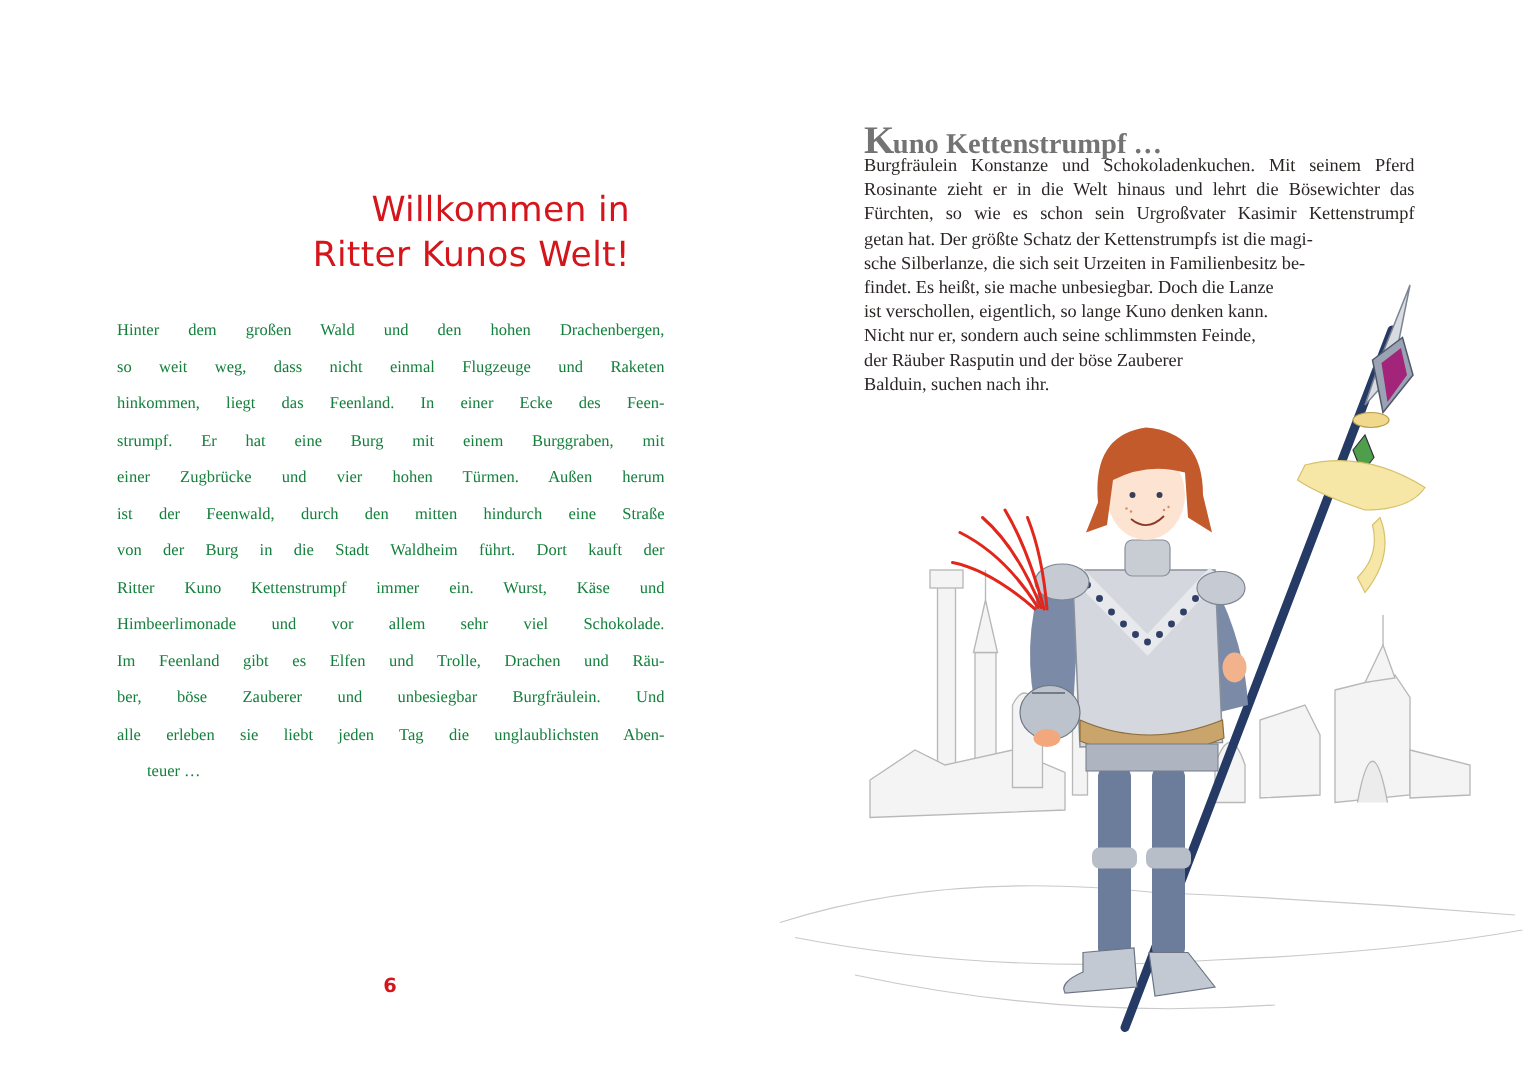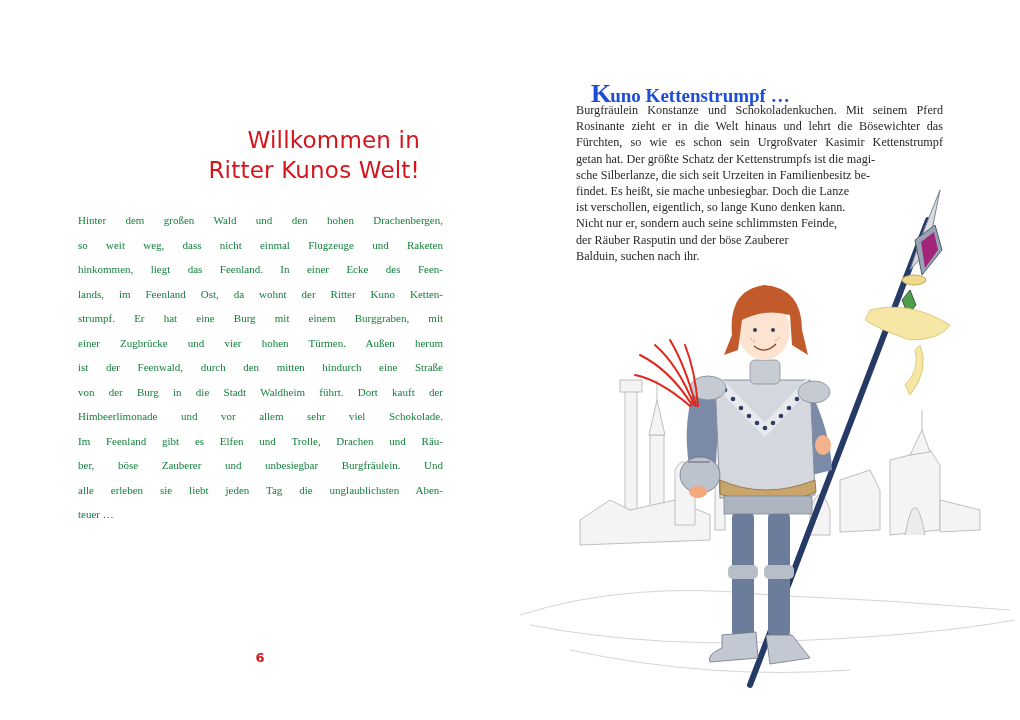--- a/index.html
+++ b/index.html
@@ -54,45 +54,44 @@
       line-height: 24.5px;
       text-align: justify;
       color: #15803d;
     }
     .body-text .line {
       display: block;
       white-space: nowrap;
       text-align-last: justify;
       text-align: justify;
     }
-    .body-text .line.last { text-align-last: left; }
+    .body-text .line.last { text-align-last: left; margin-left: 20px; }
 
     .page-number {
       position: absolute;
       left: 250px;
       top: 650px;
       width: 20px;
       text-align: center;
       font-family: "DejaVu Sans", "Liberation Sans", sans-serif;
       font-weight: bold;
       font-size: 13px;
       color: #d4151c;
     }
 
     
     .sidebar-title {
       position: absolute;
       left: 66px;
       top: 66px;
       font-family: "Liberation Serif", "DejaVu Serif", serif;
-      color: #1d4ed8;
+      color: #737373;
       font-size: 19px;
       line-height: 24px;
       white-space: nowrap;
-      margin-left: 15px;
     }
     .sidebar-title .initial {
       font-size: 26px;
       font-weight: bold;
       letter-spacing: -1px;
     }
     .sidebar-text {
       position: absolute;
       left: 66px;
       top: 102px;
@@ -126,25 +125,25 @@
   <div class="page page-left">
     <h1 class="chapter-title">
       <span>Willkommen in</span>
       <span>Ritter Kunos Welt!</span>
     </h1>
 
     <div class="body-text">
       <span class="line">Hinter dem großen Wald und den hohen Drachenbergen,</span>
       <span class="line">so weit weg, dass nicht einmal Flugzeuge und Raketen</span>
       <span class="line">hinkommen, liegt das Feenland. In einer Ecke des Feen-</span>
-      <span class="line">lands, im Feenland Ost, da wohnt der Ritter Kuno Ketten-</span>
       <span class="line">strumpf. Er hat eine Burg mit einem Burggraben, mit</span>
       <span class="line">einer Zugbrücke und vier hohen Türmen. Außen herum</span>
       <span class="line">ist der Feenwald, durch den mitten hindurch eine Straße</span>
       <span class="line">von der Burg in die Stadt Waldheim führt. Dort kauft der</span>
+      <span class="line">Ritter Kuno Kettenstrumpf immer ein. Wurst, Käse und</span>
       <span class="line">Himbeerlimonade und vor allem sehr viel Schokolade.</span>
       <span class="line">Im Feenland gibt es Elfen und Trolle, Drachen und Räu-</span>
       <span class="line">ber, böse Zauberer und unbesiegbar Burgfräulein. Und</span>
       <span class="line">alle erleben sie liebt jeden Tag die unglaublichsten Aben-</span>
       <span class="line last">teuer …</span>
     </div>
 
     <div class="page-number">6</div>
   </div>
 

